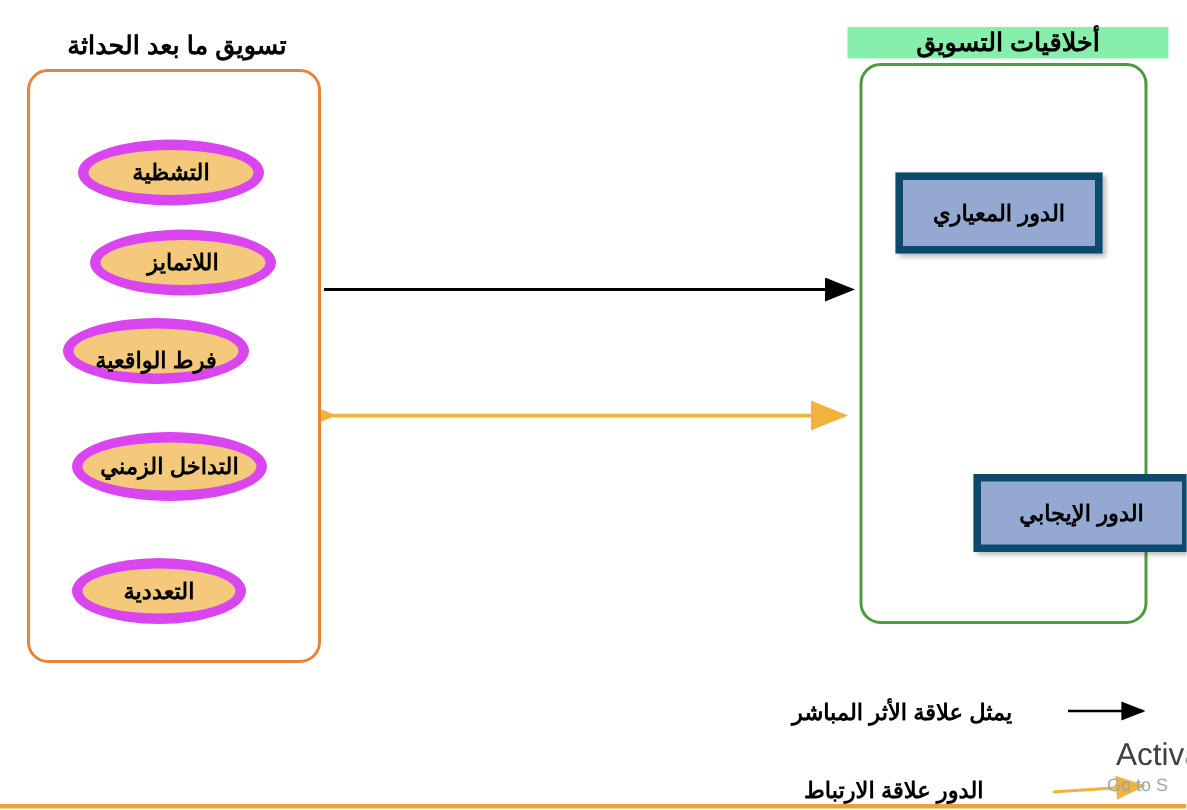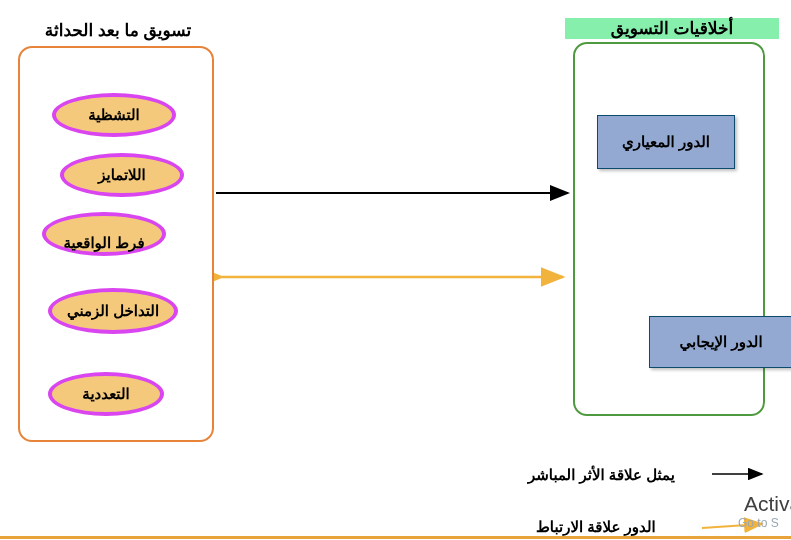--- a/index.html
+++ b/index.html
@@ -45,21 +45,21 @@
     font-weight: bold;
     color: #000000;
     background: #ffffff;
     padding: 0 2px;
     z-index: 5;
   }
 
   .ellipse {
     position: absolute;
     background: #F5C97B;
-    border: 4px solid #d946ef;
+    border: 7px solid #d946ef;
     border-radius: 50%;
     display: flex;
     align-items: center;
     justify-content: center;
     direction: rtl;
     font-size: 15px;
     font-weight: bold;
     color: #000000;
     box-sizing: border-box;
     white-space: nowrap;
@@ -87,21 +87,21 @@
     font-size: 17px;
     font-weight: bold;
     color: #000000;
     background: #86efac;
     padding: 0 2px;
     z-index: 5;
   }
   .blue-box {
     position: absolute;
     background: #93A9D1;
-    border: 1px solid #0c4a6e;
+    border: 5px solid #0c4a6e;
     display: flex;
     align-items: center;
     justify-content: center;
     direction: rtl;
     font-size: 15px;
     font-weight: bold;
     color: #000000;
     box-sizing: border-box;
     white-space: nowrap;
     box-shadow: 2px 2px 3px rgba(0,0,0,0.25);

